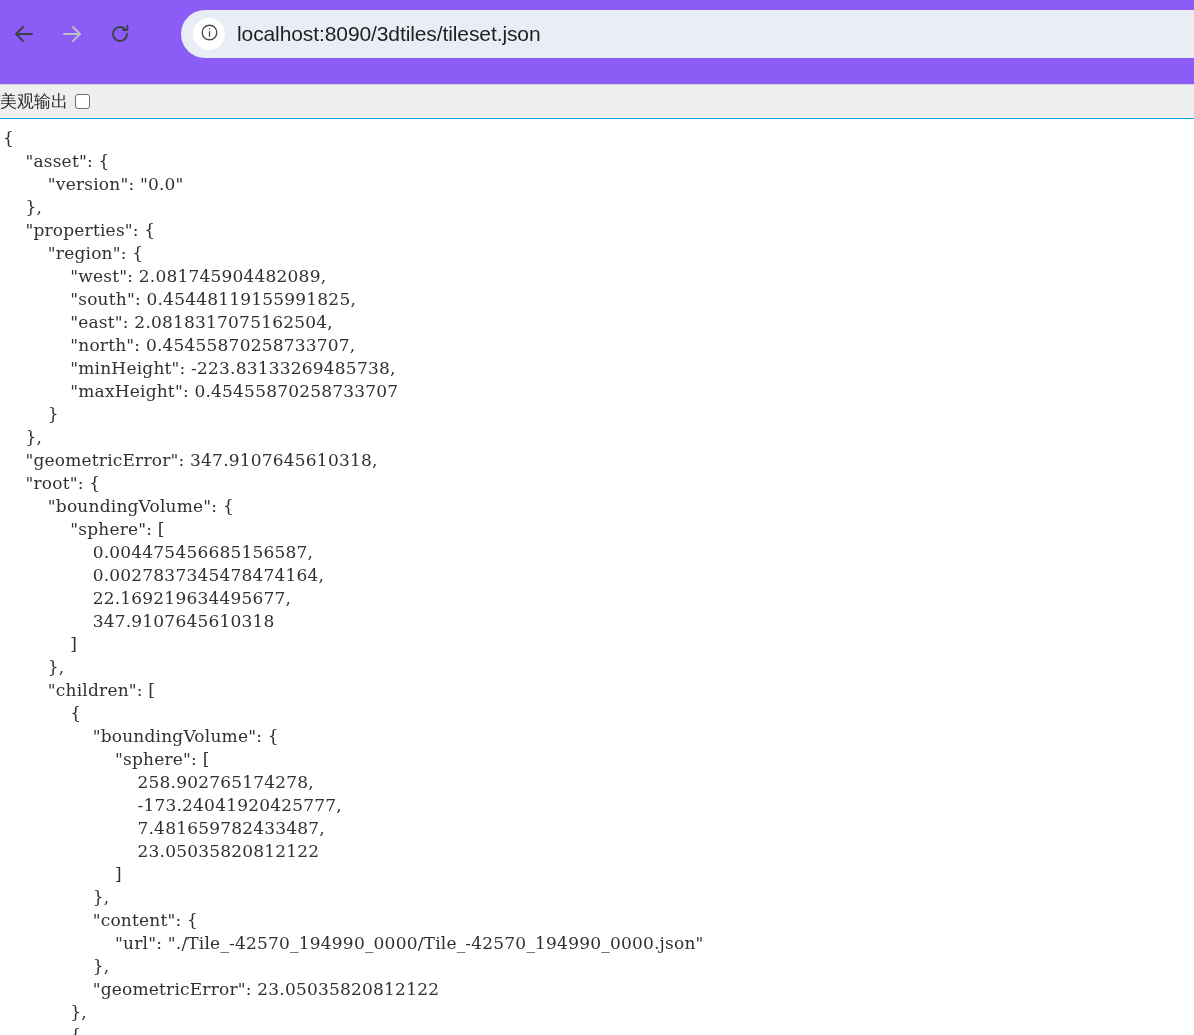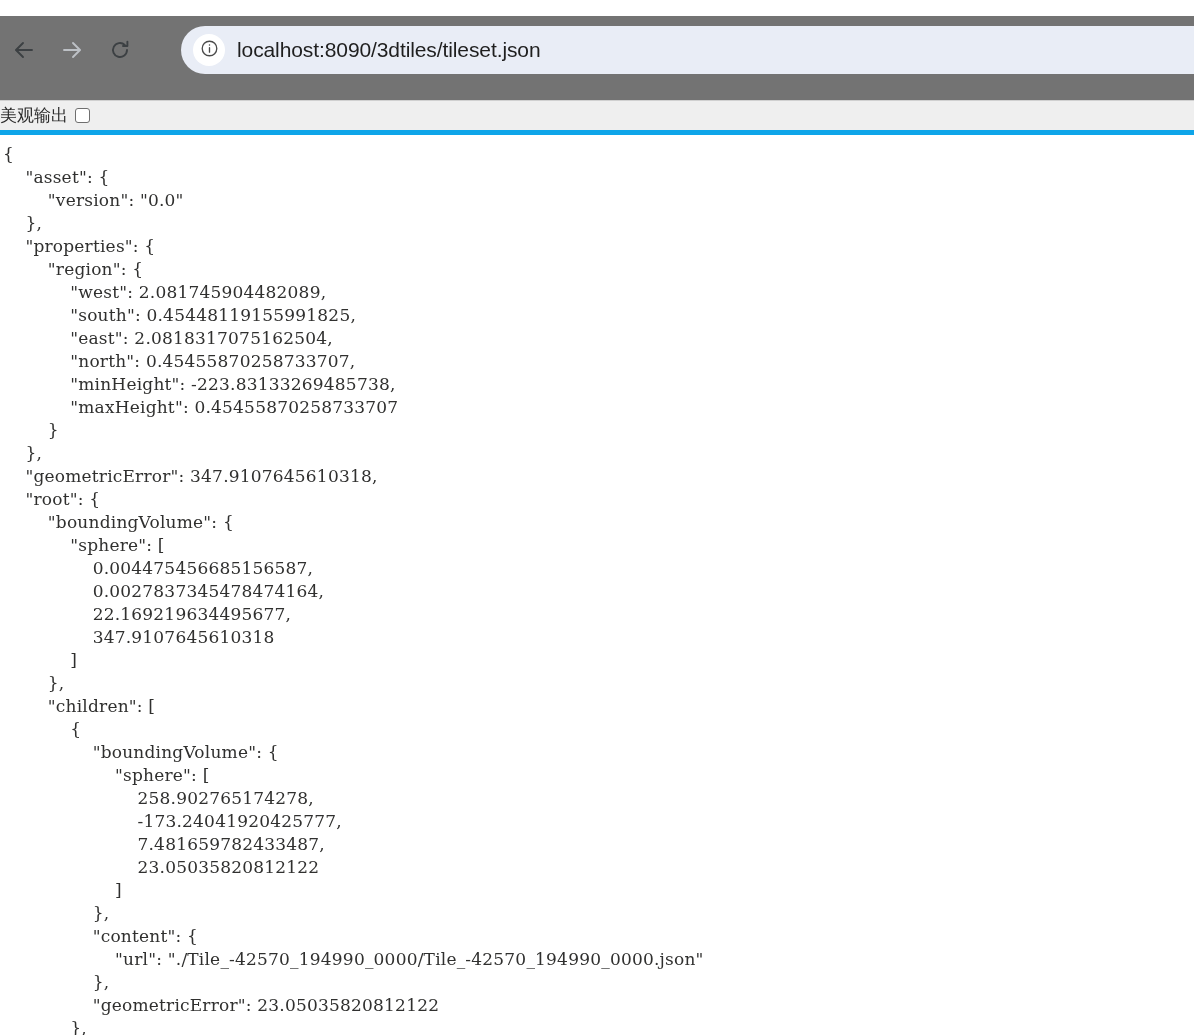--- a/index.html
+++ b/index.html
@@ -11,23 +11,22 @@
     overflow: hidden;
   }
   body {
     font-family: "Liberation Sans", sans-serif;
   }
 
   
   #browser-chrome {
     position: relative;
     height: 84px;
-    background: #737373;
-    box-sizing: border-box;
-    margin-top: 16px;
+    background: #8b5cf6;
+    box-sizing: border-box;
   }
 
   #nav-controls {
     position: absolute;
     top: 0;
     left: 0;
     height: 68px;
     display: flex;
     align-items: center;
   }
@@ -81,21 +80,21 @@
     overflow: hidden;
     letter-spacing: -0.1px;
     cursor: text;
   }
 
   
   #pretty-print-bar {
     height: 35px;
     background: #efefef;
     border-top: 1px solid #d0d0d0;
-    border-bottom: 5px solid #0ea5e9;
+    border-bottom: 1px solid #0ea5e9;
     display: flex;
     align-items: center;
     padding-left: 0px;
     box-sizing: border-box;
   }
 
   #pretty-print-label {
     font-family: "Liberation Sans", sans-serif;
     font-size: 17px;
     color: #2b2b2b;

